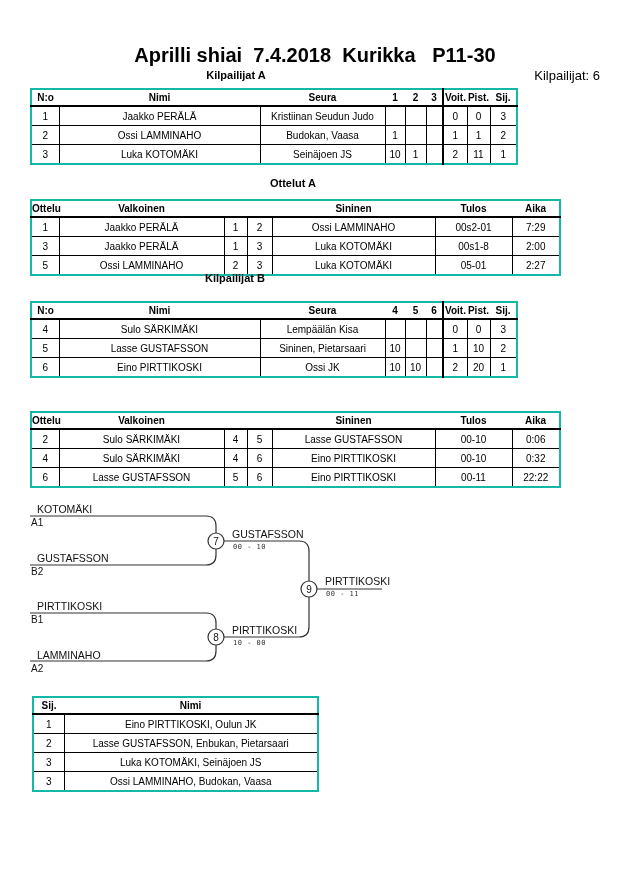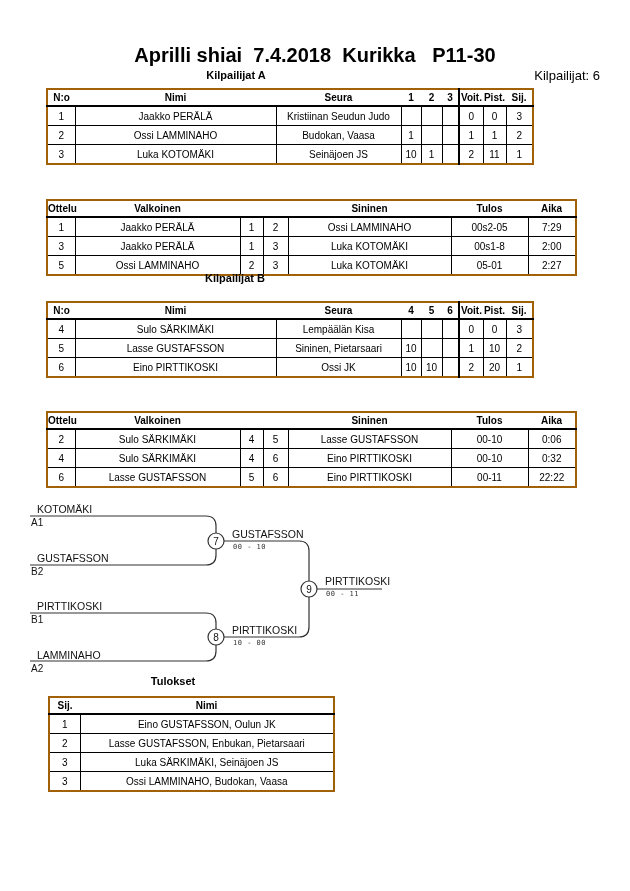--- a/index.html
+++ b/index.html
@@ -3,21 +3,21 @@
 <meta charset="utf-8">
 <style>
   html,body{margin:0;padding:0;background:#fff;}
   .page{position:relative;width:630px;height:891px;background:#fff;overflow:hidden;
         font-family:"Liberation Sans",sans-serif;color:#000;}
   .title{position:absolute;left:0;top:44px;width:630px;text-align:center;
          font-size:20px;font-weight:bold;white-space:pre;}
   .sec-head{position:absolute;font-size:11px;font-weight:bold;text-align:center;width:200px;line-height:13px;}
   .count-label{position:absolute;top:68px;right:30px;font-size:13px;}
   table.tbl{position:absolute;border-collapse:collapse;table-layout:fixed;
-            border:2px solid #a16207;font-size:10px;margin-left:16px;}
+            border:2px solid #14b8a6;font-size:10px;}
   table.tbl th{height:15px;padding:0;border:none;border-bottom:2px solid #000;
                font-size:10px;font-weight:bold;text-align:center;white-space:nowrap;overflow:visible;}
   table.tbl td{height:18px;padding:0;border:1px solid #000;text-align:center;
                white-space:nowrap;overflow:hidden;}
   .th-left{text-align:left;padding-left:1px;}
   .td-left{text-align:left;padding-left:7px;}
   .h-sep-r{border-right:1px solid #000;}
   .thick-l{border-left:2px solid #000 !important;}
   svg text{font-family:"Liberation Sans",sans-serif;fill:#111;font-size:10.5px;}
   svg .seed{font-size:10px;}
@@ -91,20 +91,21 @@
         <td>10</td>
         <td>1</td>
         <td></td>
         <td class="thick-l">2</td>
         <td>11</td>
         <td>1</td>
       </tr>
     </tbody>
   </table>
 
+  <div class="sec-head" style="left:193px;top:177px;">Ottelut A</div>
 
   <table class="tbl" style="left:30px;top:199px;width:529px;">
     <colgroup>
         <col style="width:28px">
         <col style="width:165px">
         <col style="width:23px">
         <col style="width:25px">
         <col style="width:163px">
         <col style="width:77px">
         <col style="width:48px">
@@ -120,21 +121,21 @@
         <th>Aika</th>
       </tr>
     </thead>
     <tbody>
       <tr>
         <td>1</td>
         <td class="td-left">Jaakko PERÄLÄ</td>
         <td>1</td>
         <td>2</td>
         <td class="td-left">Ossi LAMMINAHO</td>
-        <td>00s2-05</td>
+        <td>00s2-01</td>
         <td>7:29</td>
       </tr>
       <tr>
         <td>3</td>
         <td class="td-left">Jaakko PERÄLÄ</td>
         <td>1</td>
         <td>3</td>
         <td class="td-left">Luka KOTOMÄKI</td>
         <td>00s1-8</td>
         <td>2:00</td>
@@ -296,45 +297,44 @@
 
     <text x="216" y="145.5" class="mnum">8</text>
     <text x="232" y="139">PIRTTIKOSKI</text>
     <text x="233" y="150" class="score">10 - 00</text>
 
     <text x="309" y="97.5" class="mnum">9</text>
     <text x="325" y="90">PIRTTIKOSKI</text>
     <text x="326" y="101" class="score">00 - 11</text>
   </svg>
 
-  <div class="sec-head" style="left:73px;top:675px;">Tulokset</div>
 
   <table class="tbl" style="left:32px;top:696px;width:285px;">
     <colgroup>
         <col style="width:31px">
         <col style="width:254px">
       </colgroup>
     <thead>
       <tr>
         <th class="h-sep-r">Sij.</th>
         <th>Nimi</th>
       </tr>
     </thead>
     <tbody>
       <tr>
         <td>1</td>
-        <td class="td-left">Eino GUSTAFSSON, Oulun JK</td>
+        <td class="td-left">Eino PIRTTIKOSKI, Oulun JK</td>
       </tr>
       <tr>
         <td>2</td>
         <td class="td-left">Lasse GUSTAFSSON, Enbukan, Pietarsaari</td>
       </tr>
       <tr>
         <td>3</td>
-        <td class="td-left">Luka SÄRKIMÄKI, Seinäjoen JS</td>
+        <td class="td-left">Luka KOTOMÄKI, Seinäjoen JS</td>
       </tr>
       <tr>
         <td>3</td>
         <td class="td-left">Ossi LAMMINAHO, Budokan, Vaasa</td>
       </tr>
     </tbody>
   </table>
 
 </div>
 

